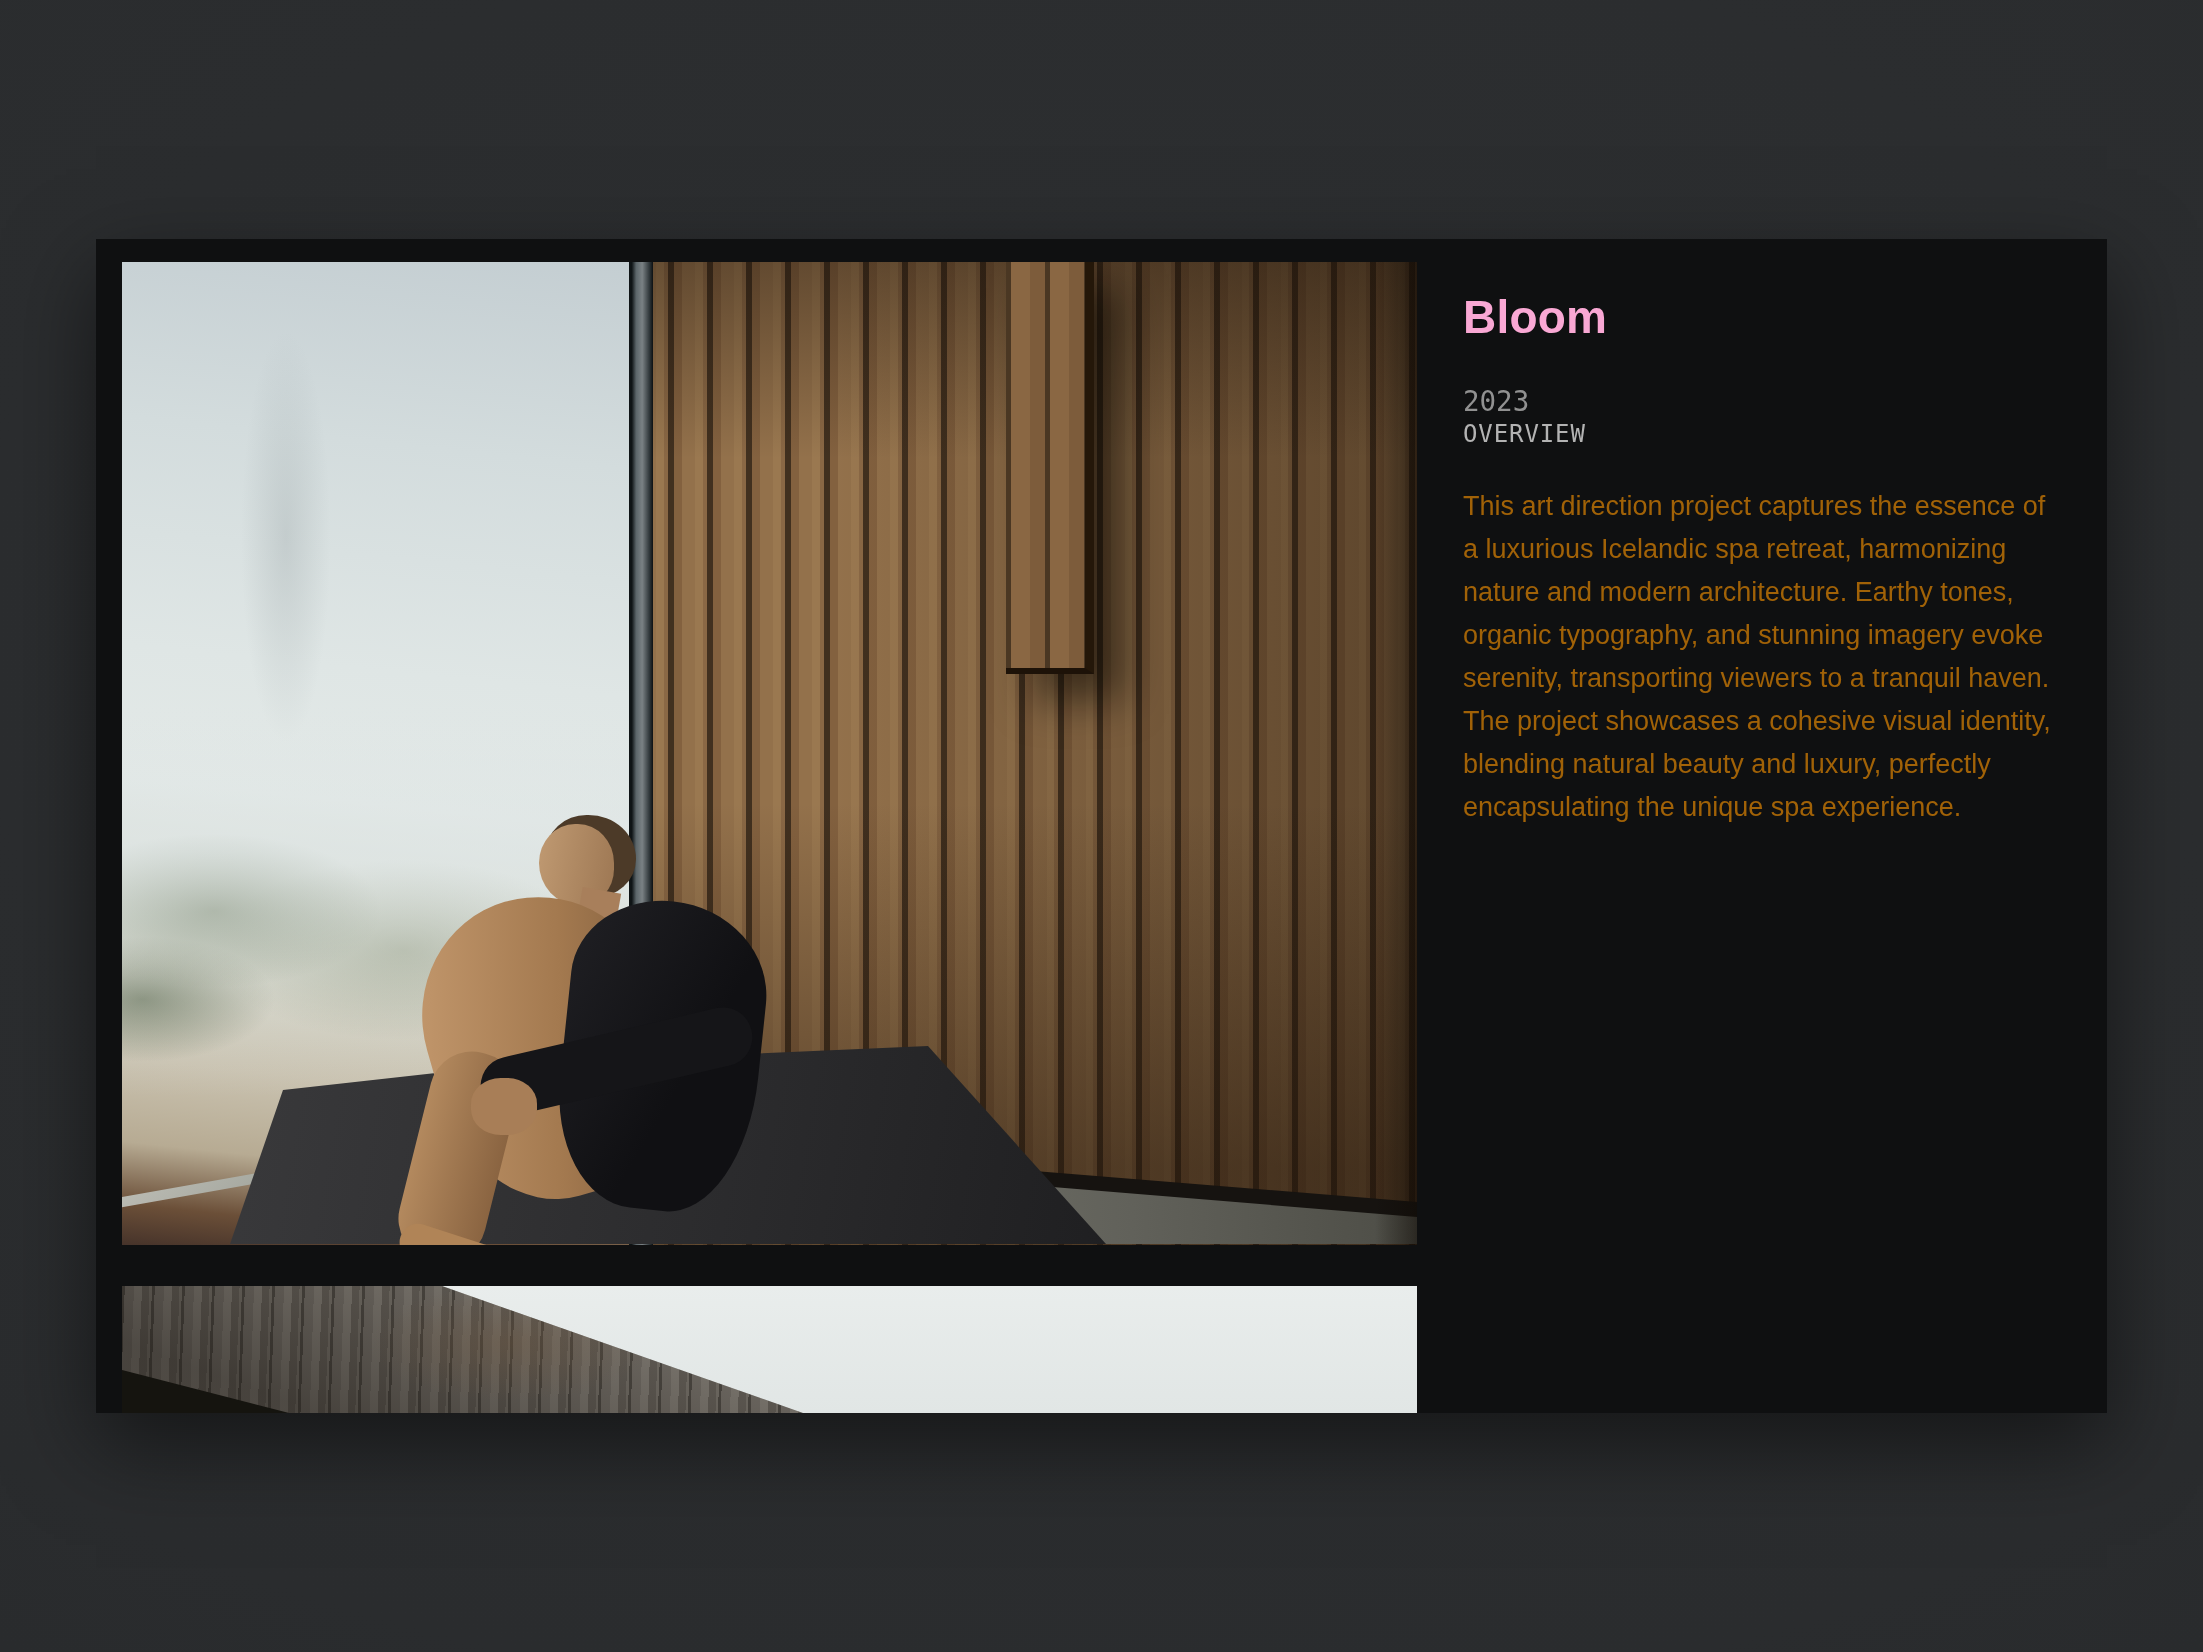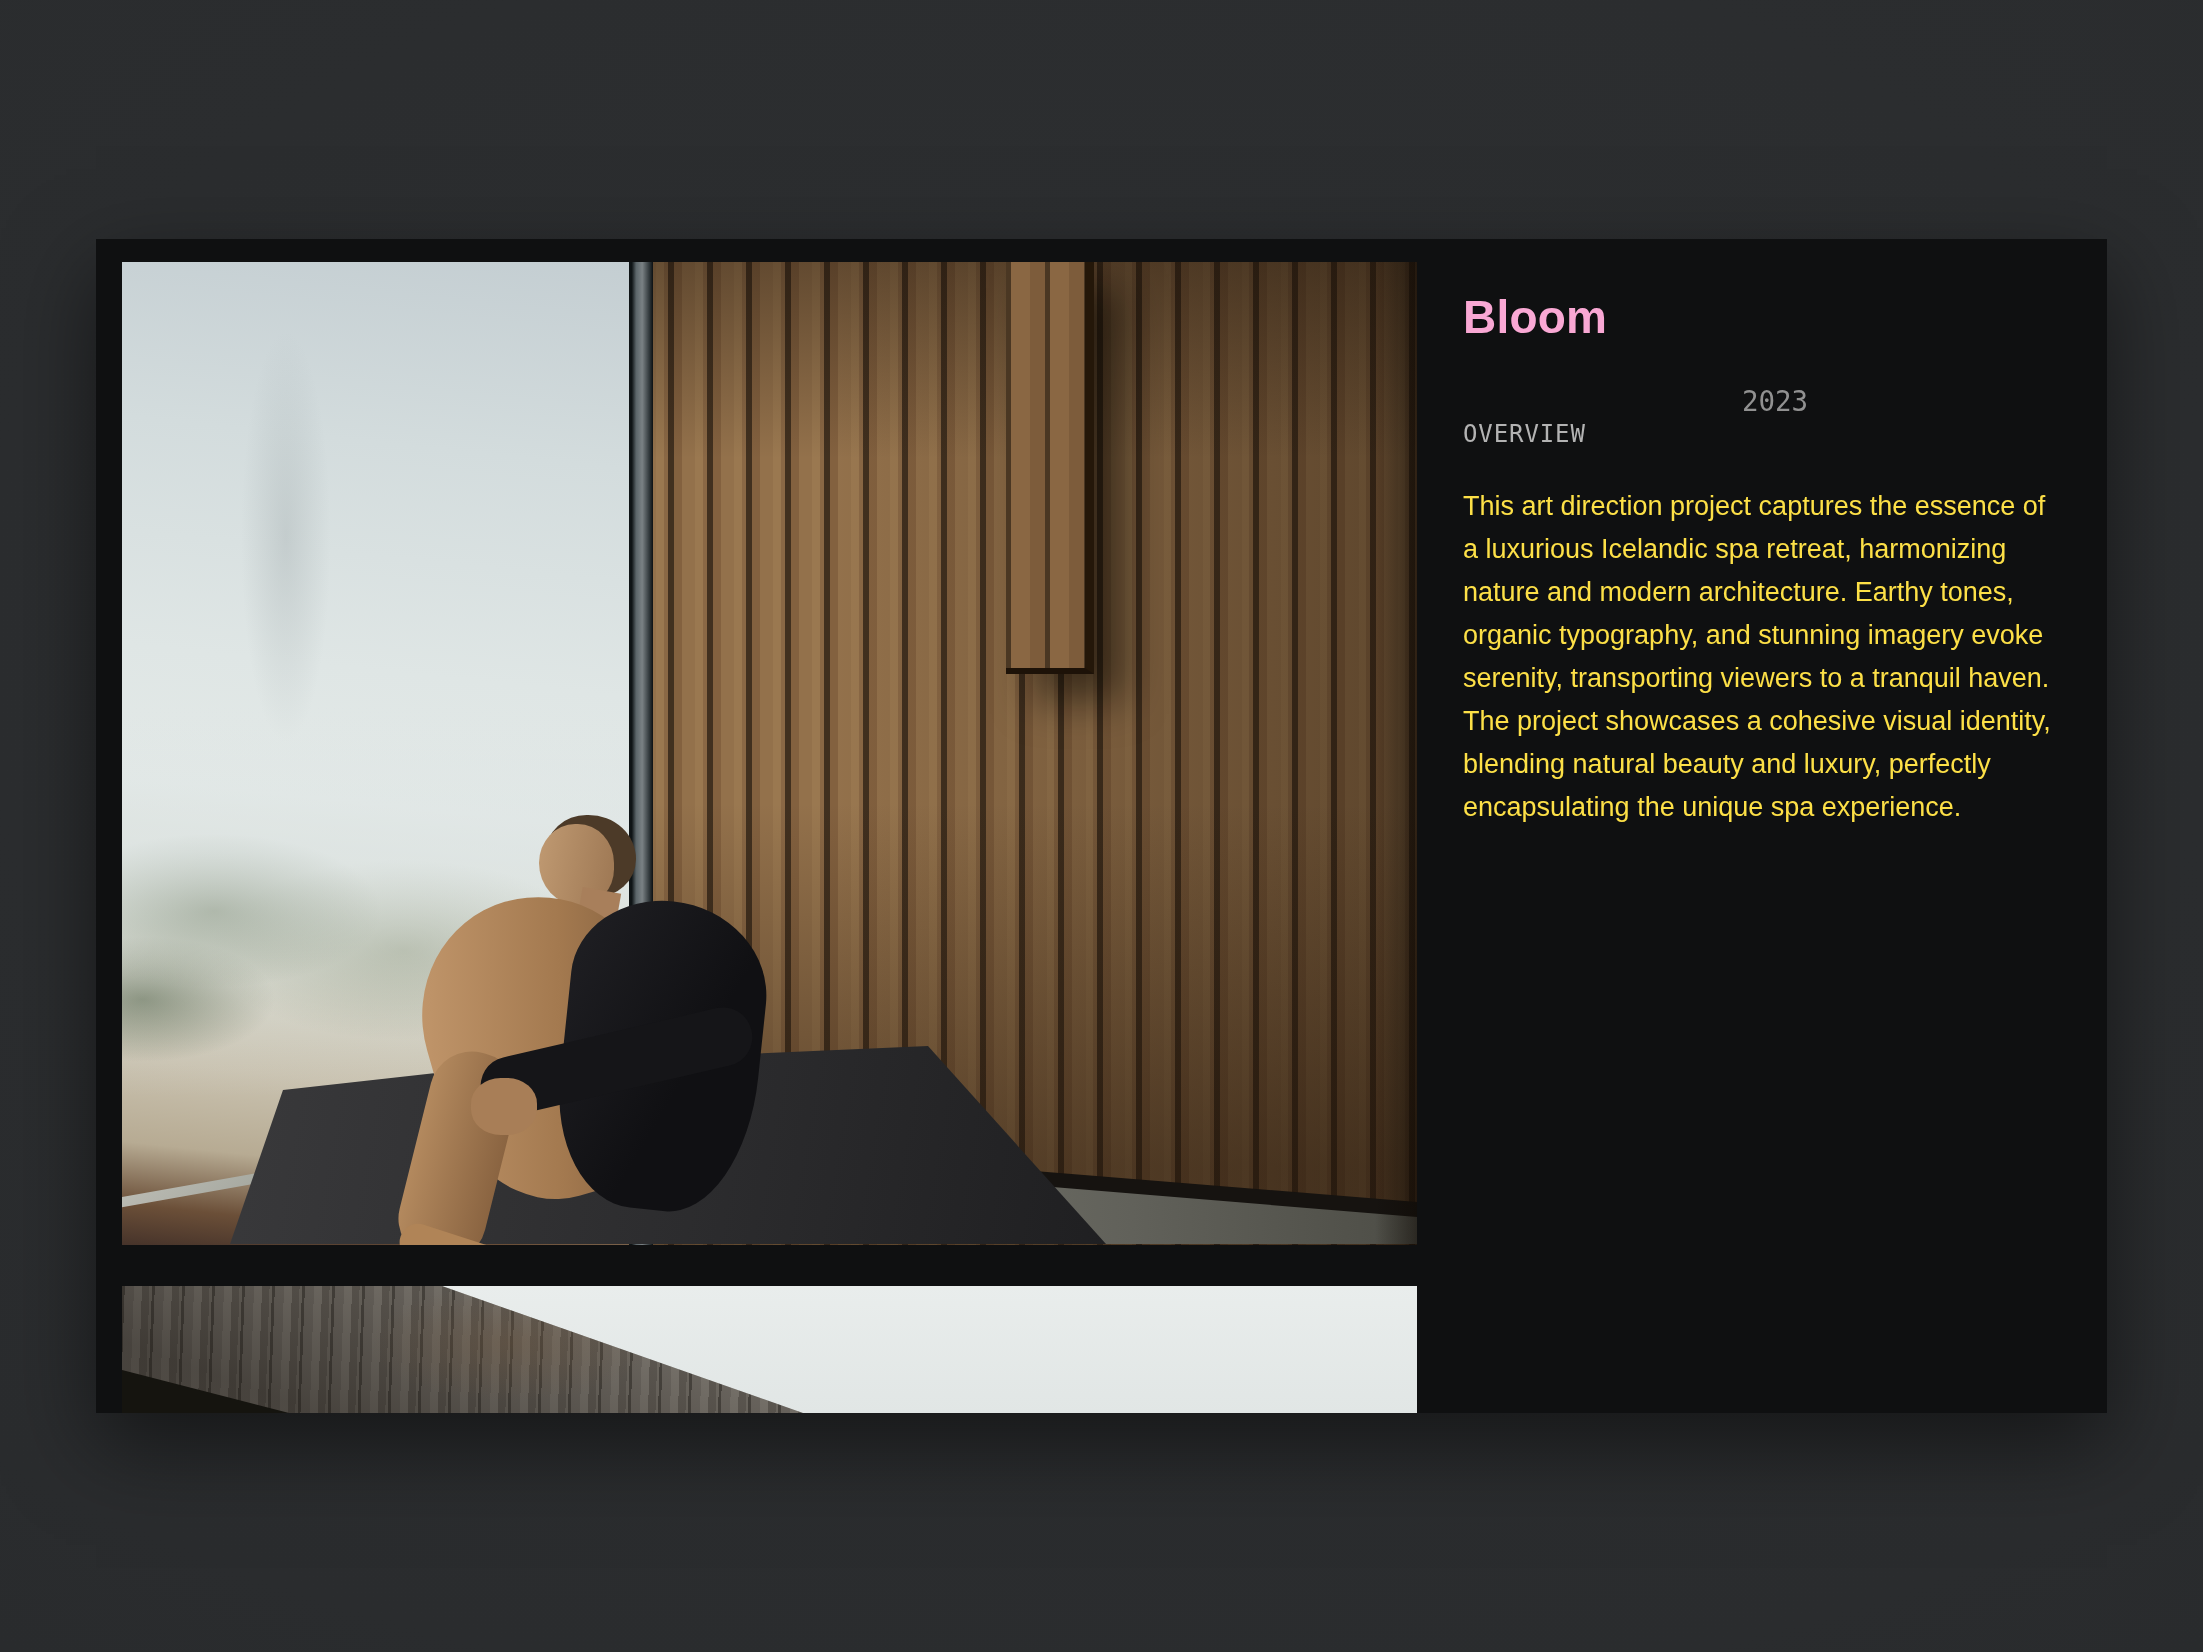--- a/index.html
+++ b/index.html
@@ -75,24 +75,24 @@
     background:
       radial-gradient(202px 83px at 30% 45%, rgba(112,86,60,.35), rgba(112,86,60,0) 70%),
       linear-gradient(200deg, rgba(0,0,0,0) 40%, rgba(20,16,12,.5) 88%),
       repeating-linear-gradient(92deg, #524e48 0 2.8px, #7b766f 2.8px 12px, #8a857d 12px 20px, #6b665f 20px 27.5px, #7f7a72 27.5px 30px);
     clip-path:polygon(0 0,320px 0,681px 100%,0 100%);}
   .deck-shadow{position:absolute;inset:0;background:#15140f;
     clip-path:polygon(0 84px,167px 100%,0 100%);}
   
   .info{position:absolute;left:1367px;top:0;width:624px;}
   .title{margin:51px 0 0 0;font-size:46px;line-height:55px;font-weight:700;color:#f9a8d4;letter-spacing:0.2px;}
-  .year{margin-top:39px;font-family:"DejaVu Sans Mono",monospace;font-size:27.5px;line-height:35px;color:#919191;text-align:center;}
+  .year{margin-top:39px;font-family:"DejaVu Sans Mono",monospace;font-size:27.5px;line-height:35px;color:#919191;}
   .ov-label{font-family:"DejaVu Sans Mono",monospace;font-size:24px;line-height:31px;
     letter-spacing:0.9px;color:#b3b3b3;}
-  .ov-text{margin-top:35px;font-size:27px;line-height:43px;color:#fde047;white-space:pre-line;}
+  .ov-text{margin-top:35px;font-size:27px;line-height:43px;color:#a16207;white-space:pre-line;}
   .services{margin-top:92px;}
   .service{padding:35px 0 14.7px 0;border-bottom:0.9px solid #373737;cursor:pointer;}
   .service:first-child{padding-top:0;}
   .service-label{font-family:"DejaVu Sans Mono",monospace;font-size:26px;line-height:33px;
     letter-spacing:0.5px;color:#c9c9c9;}
 </style>
 </head>
 <body>
 
 <div class="stage">

